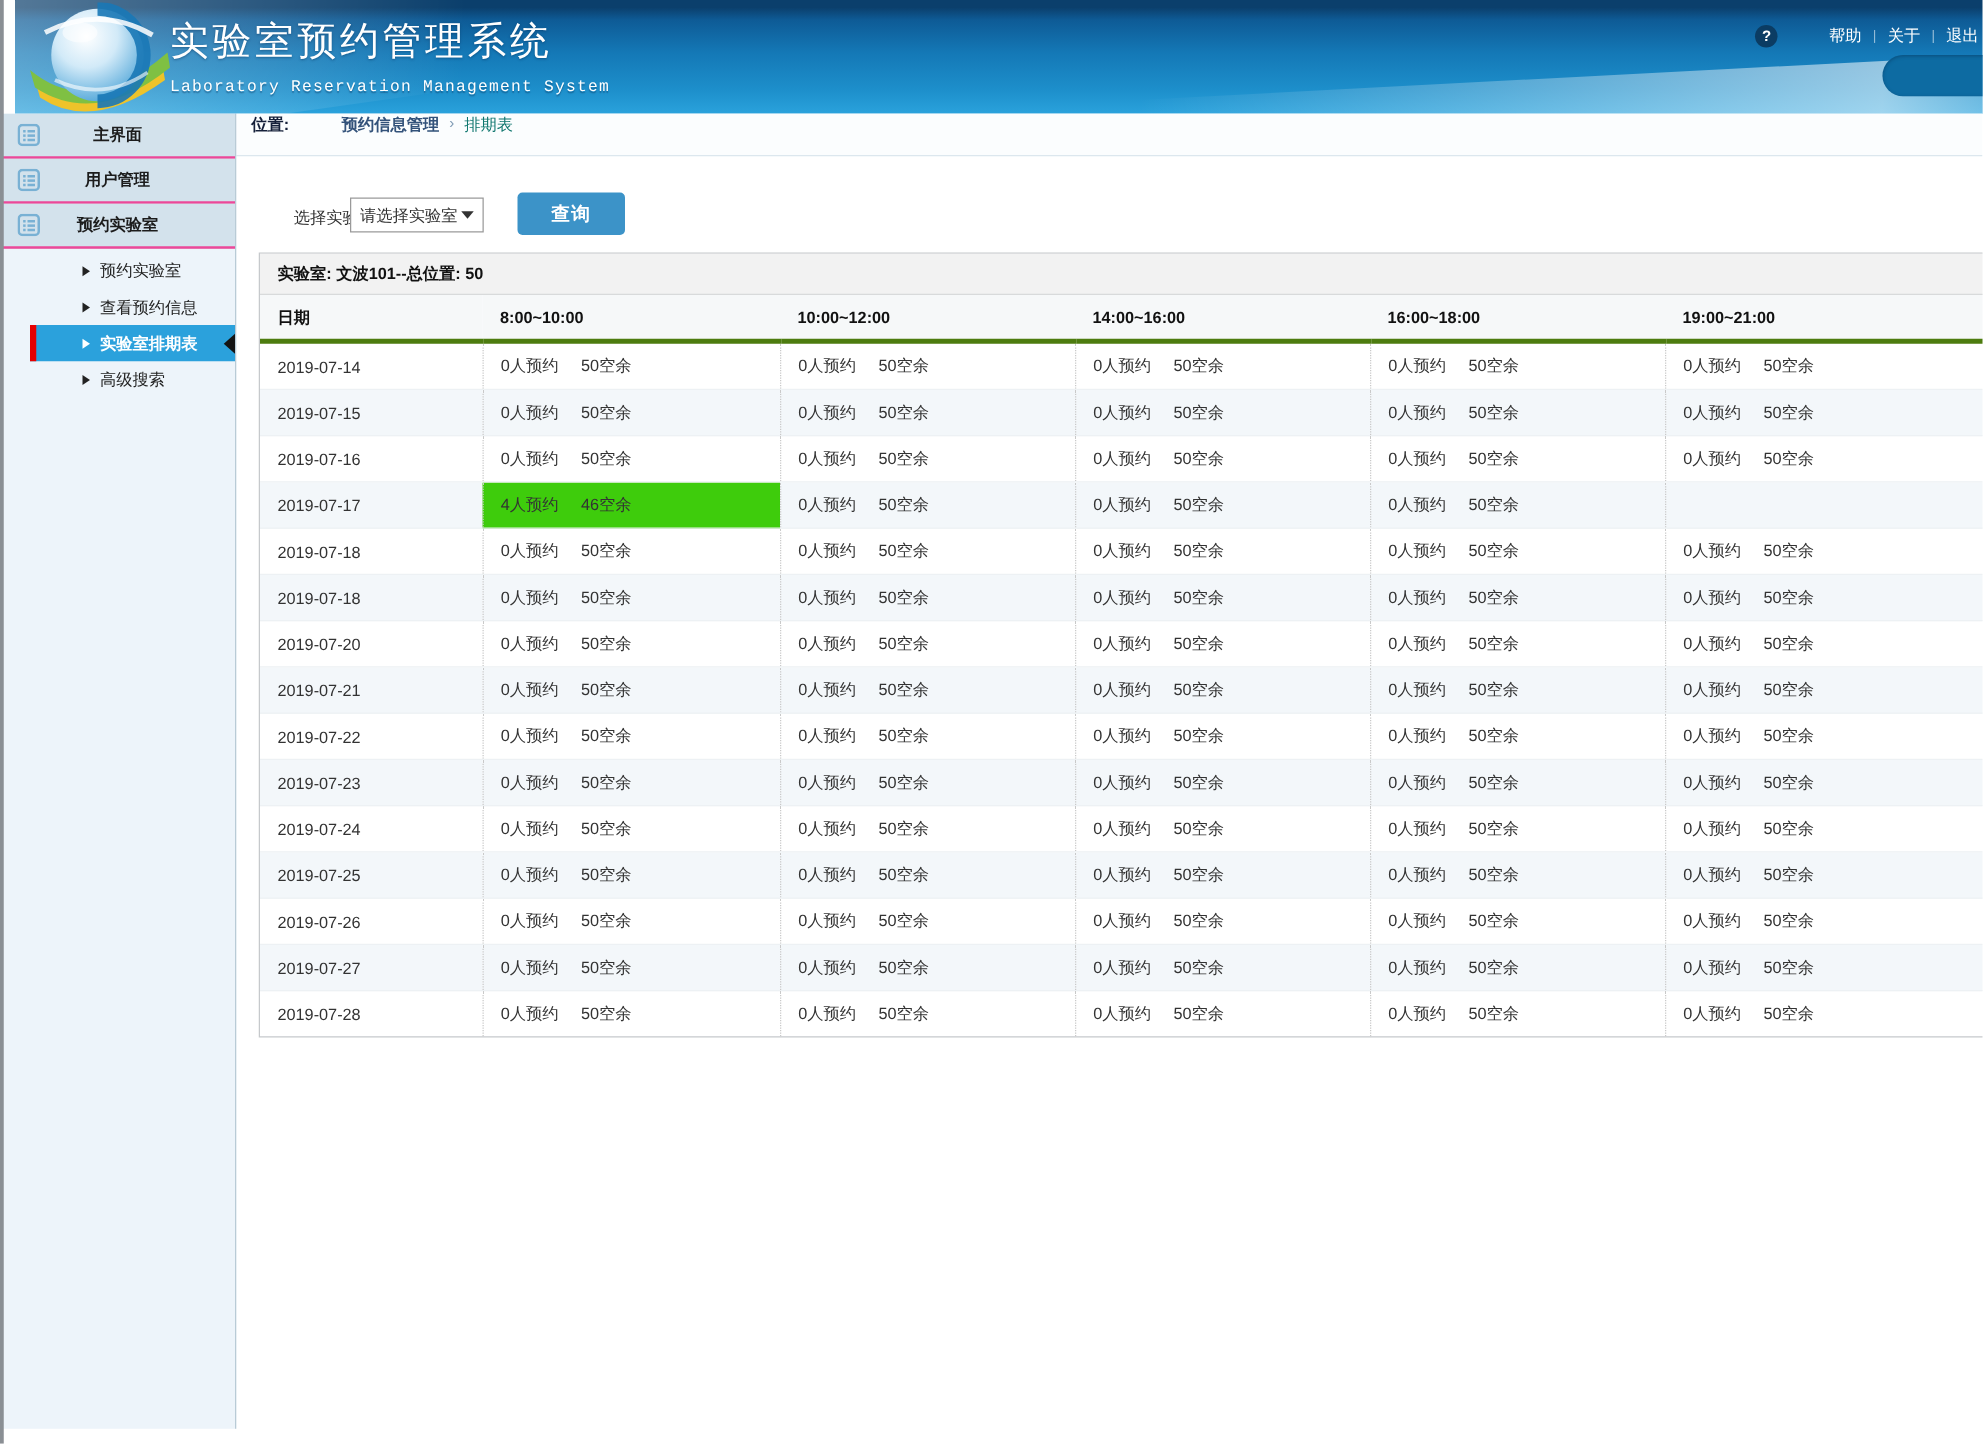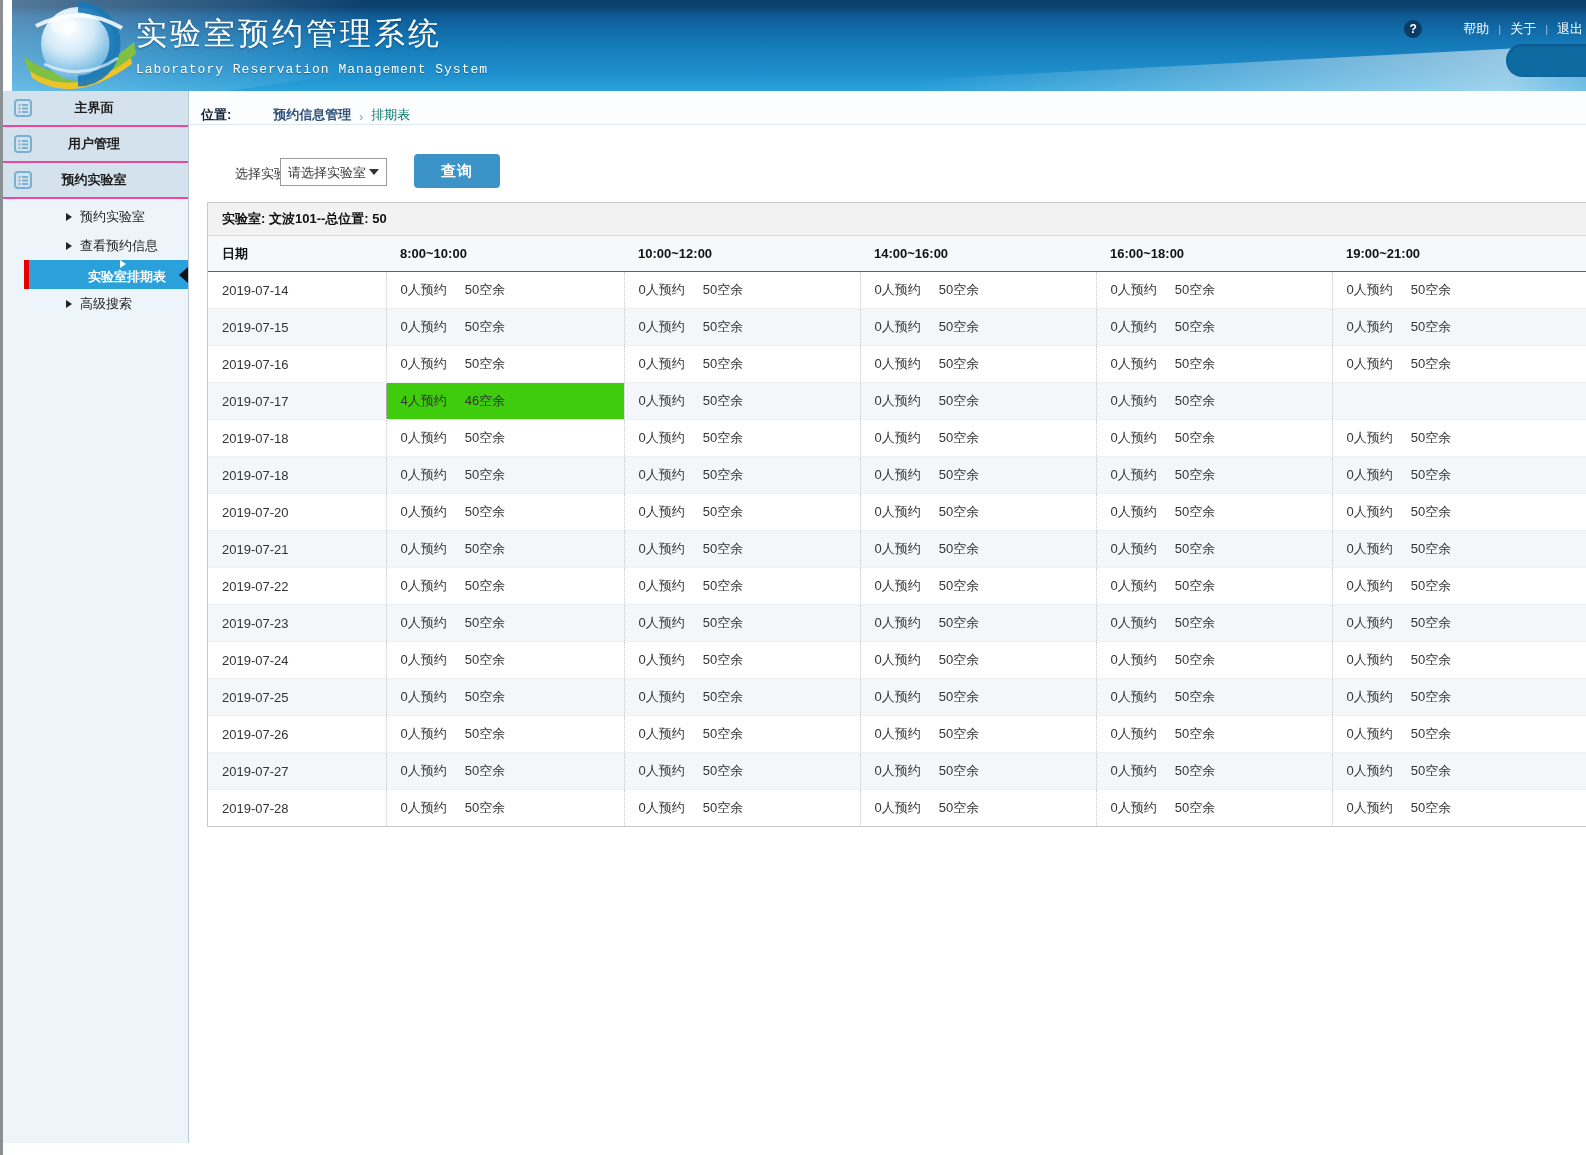--- a/index.html
+++ b/index.html
@@ -65,37 +65,37 @@
   .side-sub-item{
     position:relative;height:29px;display:flex;align-items:center;
     padding-left:42px;font-size:13px;color:#222;cursor:pointer;
   }
   .tri{
     display:inline-block;width:0;height:0;margin-right:8px;
     border-top:4px solid transparent;border-bottom:4px solid transparent;
     border-left:6px solid #222;
   }
   .side-sub-item.active{
-    background:#2ba1dc;color:#fff;font-weight:bold;flex-direction:column;
+    background:#2ba1dc;color:#fff;font-weight:bold;
   }
   .side-sub-item.active .tri{border-left-color:#fff;}
   .side-sub-item.active .redbar{
     position:absolute;left:0;top:0;width:5px;height:100%;background:#e60000;
   }
   .side-sub-item.active .notch{
     position:absolute;right:0;top:50%;margin-top:-8px;width:0;height:0;
     border-top:8px solid transparent;border-bottom:8px solid transparent;
     border-right:9px solid #141414;
   }
 
   
   .content{position:absolute;left:189px;top:91px;width:1397px;height:1064px;background:#fff;}
   .breadcrumb-bar{
     position:absolute;left:0;top:0;width:100%;height:33px;background:#fbfdfe;
-    border-bottom:1px solid #dce7ee;display:flex;align-items:flex-end;
+    border-bottom:1px solid #dce7ee;display:flex;align-items:flex-start;
     font-size:13px;
   }
   .bc-prefix{font-weight:bold;color:#15203a;margin-left:12px;}
   .bc-link{color:#33527a;margin-left:42px;cursor:pointer;font-weight:bold;}
   .bc-sep{color:#7f9bb5;margin:0 8px;font-size:12px;}
   .bc-current{color:#0f766e;cursor:pointer;font-family:Liberation Serif, serif;}
 
   .toolbar{position:absolute;left:0;top:58px;width:100%;height:50px;}
   .select-label{position:absolute;left:12px;top:16px;font-size:13px;color:#333;margin-left:34px;}
   .select-wrap{position:absolute;left:91px;top:9px;width:107px;height:28px;}
@@ -123,21 +123,21 @@
     border:1px solid #c6c9cc;background:#fff;
   }
   .table-caption{
     height:32px;background:#f2f2f2;border-bottom:1px solid #d8dadb;
     display:flex;align-items:center;padding-left:14px;
     font-size:13px;font-weight:bold;color:#111;
   }
   table.schedule{border-collapse:collapse;table-layout:fixed;width:100%;}
   table.schedule th{
     height:33px;text-align:left;padding-left:14px;
-    background:#f6f8f9;border-bottom:1px solid #4d7c0f;
+    background:#f6f8f9;border-bottom:4px solid #4d7c0f;
     font-size:13px;color:#111;font-weight:bold;
   }
   table.schedule td{
     height:34px;padding-left:14px;font-size:13px;color:#333;
     border-top:1px solid #edf1f4;
   }
   table.schedule td + td{border-left:1px dotted #c9c9c9;}
   table.schedule tr.alt td{background:#f3f7fa;}
   td.date-cell{font-weight:normal;color:#1a1a1a;}
   td .reserved{margin-right:18px;}

